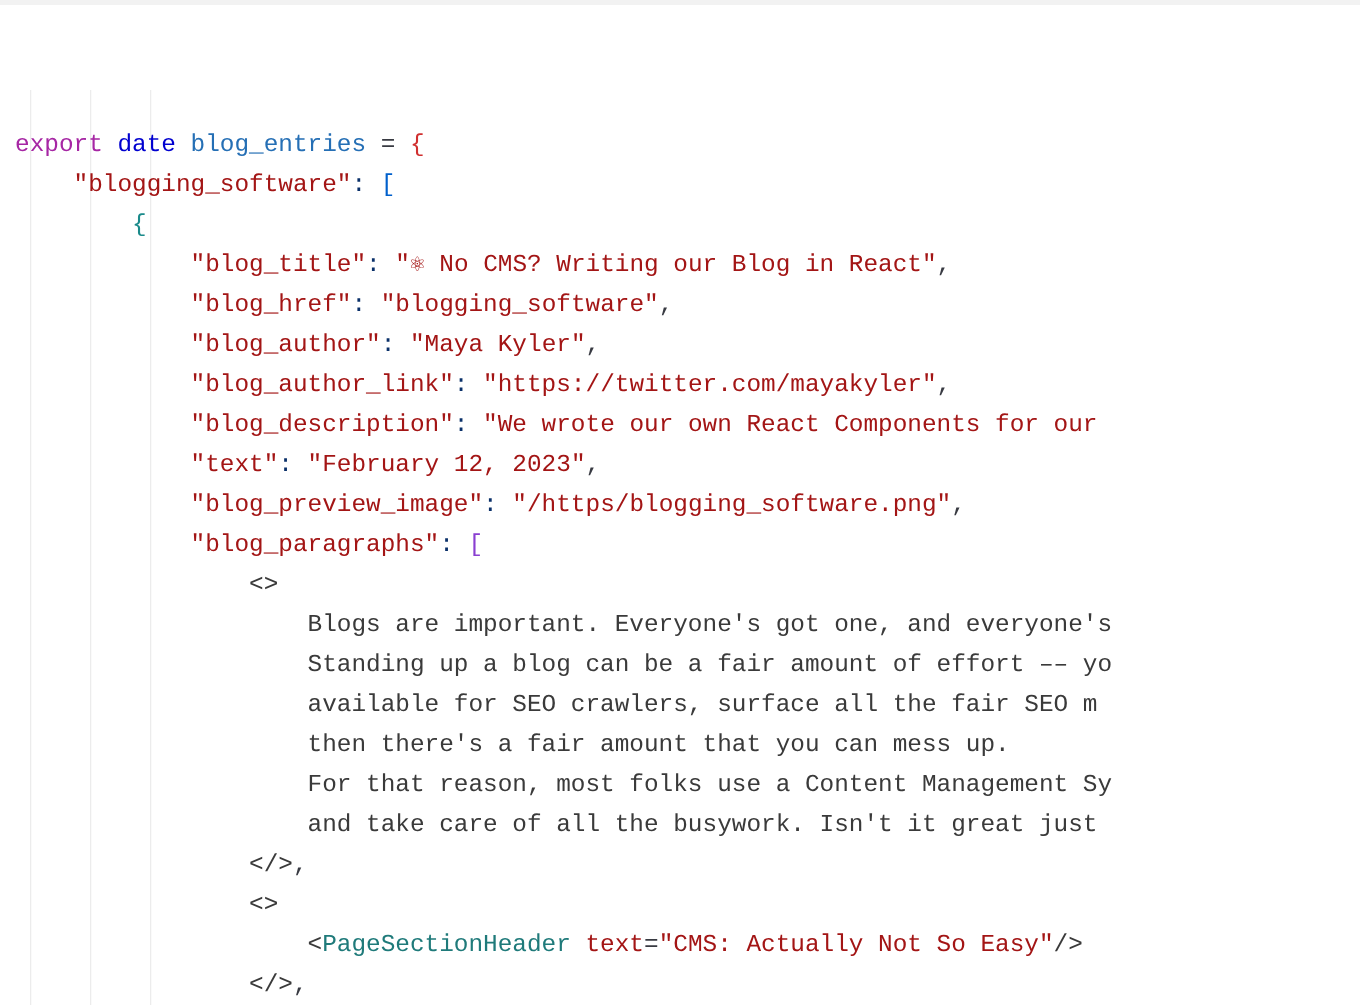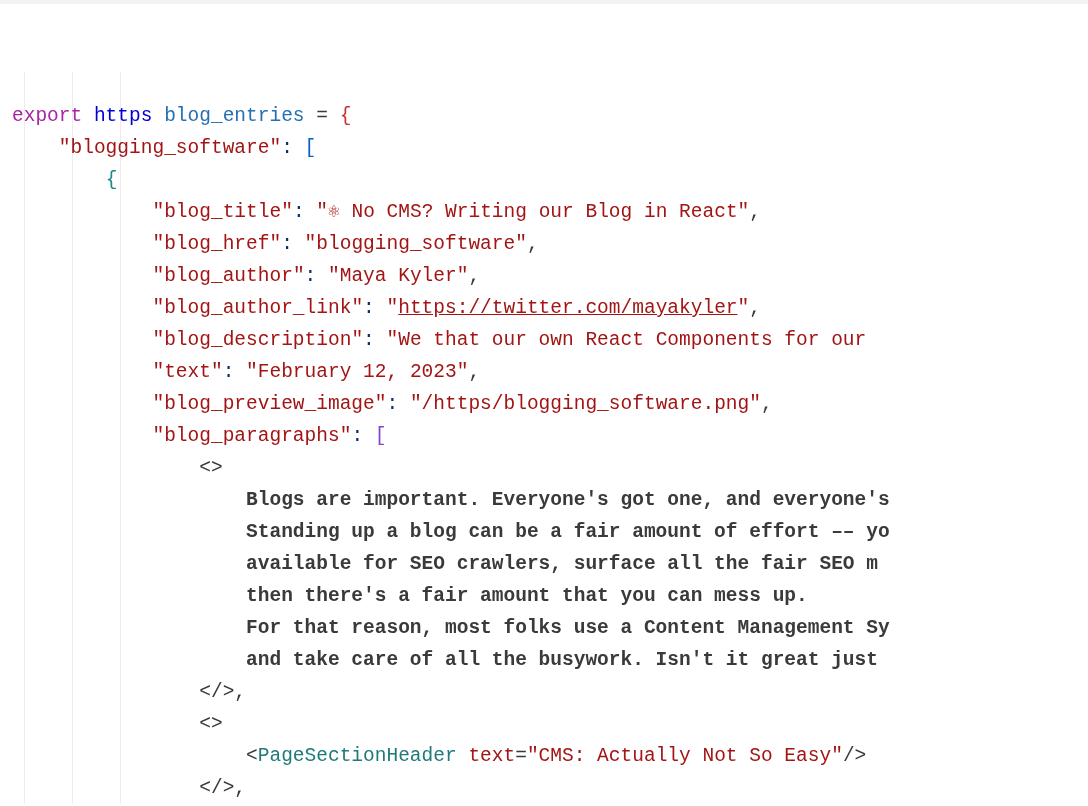--- a/index.html
+++ b/index.html
@@ -24,48 +24,48 @@
   .brace-red{color:#d02f2f;}
   .bracket-blue{color:#0060cc;}
   .bracket-teal{color:#1a8a8a;}
   .bracket-purple{color:#8a3fd1;}
   .str{color:#a31515;}
   .key{color:#a31515;}
   .colon{color:#0a3069;}
   .comma{color:#383a42;}
   .tag-angle{color:#3a3a3a;}
   .frag{color:#3a3a3a;}
-  .jsx-text{color:#3a3a3a;font-weight:bold;}
+  .jsx-text{color:#3a3a3a;}
   .jsx-comp{color:#1f7a7a;text-align:center;}    
   .jsx-attr{color:#a31515;text-align:center;}
-  .link{text-decoration:underline;text-decoration-color:#a31515;margin-top:35px;}
+  .link{text-decoration-color:#a31515;margin-top:35px;}
   
   .code{position:relative;}
   .vguides{position:absolute;top:36px;bottom:0;left:12px;pointer-events:none;}
   .vg{position:absolute;top:0;bottom:0;width:1px;background:#ececec;}
 </style>
 </head>
 <body>
 
 <div class="border-top"></div>
 <div class="editor">
 <div class="code">
 <div class="vguides">
   <div class="vg" style="left:0px"></div>
   <div class="vg" style="left:48px"></div>
   <div class="vg" style="left:96px"></div>
 </div>
-<span class="line"><span class="kw-export">export</span> <span class="kw-const">https</span> <span class="ident">blog_entries</span> <span class="eq">=</span> <span class="brace-red">{</span></span>
+<span class="line"><span class="kw-export">export</span> <span class="kw-const">date</span> <span class="ident">blog_entries</span> <span class="eq">=</span> <span class="brace-red">{</span></span>
 <span class="line">    <span class="str">"</span><span class="key">blogging_software</span><span class="str">"</span><span class="colon">:</span> <span class="bracket-blue">[</span></span>
 <span class="line">        <span class="bracket-teal">{</span></span>
 <span class="line">            <span class="str">"</span><span class="key">blog_title</span><span class="str">"</span><span class="colon">:</span> <span class="str">"</span><span class="str">⚛ No CMS? Writing our Blog in React</span><span class="str">"</span><span class="comma">,</span></span>
 <span class="line">            <span class="str">"</span><span class="key">blog_href</span><span class="str">"</span><span class="colon">:</span> <span class="str">"</span><span class="str">blogging_software</span><span class="str">"</span><span class="comma">,</span></span>
 <span class="line">            <span class="str">"</span><span class="key">blog_author</span><span class="str">"</span><span class="colon">:</span> <span class="str">"</span><span class="str">Maya Kyler</span><span class="str">"</span><span class="comma">,</span></span>
 <span class="line">            <span class="str">"</span><span class="key">blog_author_link</span><span class="str">"</span><span class="colon">:</span> <span class="str">"</span><span class="str link">https://twitter.com/mayakyler</span><span class="str">"</span><span class="comma">,</span></span>
-<span class="line">            <span class="str">"</span><span class="key">blog_description</span><span class="str">"</span><span class="colon">:</span> <span class="str">"</span><span class="str">We that our own React Components for our </span></span>
+<span class="line">            <span class="str">"</span><span class="key">blog_description</span><span class="str">"</span><span class="colon">:</span> <span class="str">"</span><span class="str">We wrote our own React Components for our </span></span>
 <span class="line">            <span class="str">"</span><span class="key">text</span><span class="str">"</span><span class="colon">:</span> <span class="str">"</span><span class="str">February 12, 2023</span><span class="str">"</span><span class="comma">,</span></span>
 <span class="line">            <span class="str">"</span><span class="key">blog_preview_image</span><span class="str">"</span><span class="colon">:</span> <span class="str">"</span><span class="str">/https/blogging_software.png</span><span class="str">"</span><span class="comma">,</span></span>
 <span class="line">            <span class="str">"</span><span class="key">blog_paragraphs</span><span class="str">"</span><span class="colon">:</span> <span class="bracket-purple">[</span></span>
 <span class="line">                <span class="frag">&lt;&gt;</span></span>
 <span class="line">                    <span class="jsx-text">Blogs are important. Everyone's got one, and everyone's</span></span>
 <span class="line">                    <span class="jsx-text">Standing up a blog can be a fair amount of effort –– yo</span></span>
 <span class="line">                    <span class="jsx-text">available for SEO crawlers, surface all the fair SEO m</span></span>
 <span class="line">                    <span class="jsx-text">then there's a fair amount that you can mess up.</span></span>
 <span class="line">                    <span class="jsx-text">For that reason, most folks use a Content Management Sy</span></span>
 <span class="line">                    <span class="jsx-text">and take care of all the busywork. Isn't it great just </span></span>

